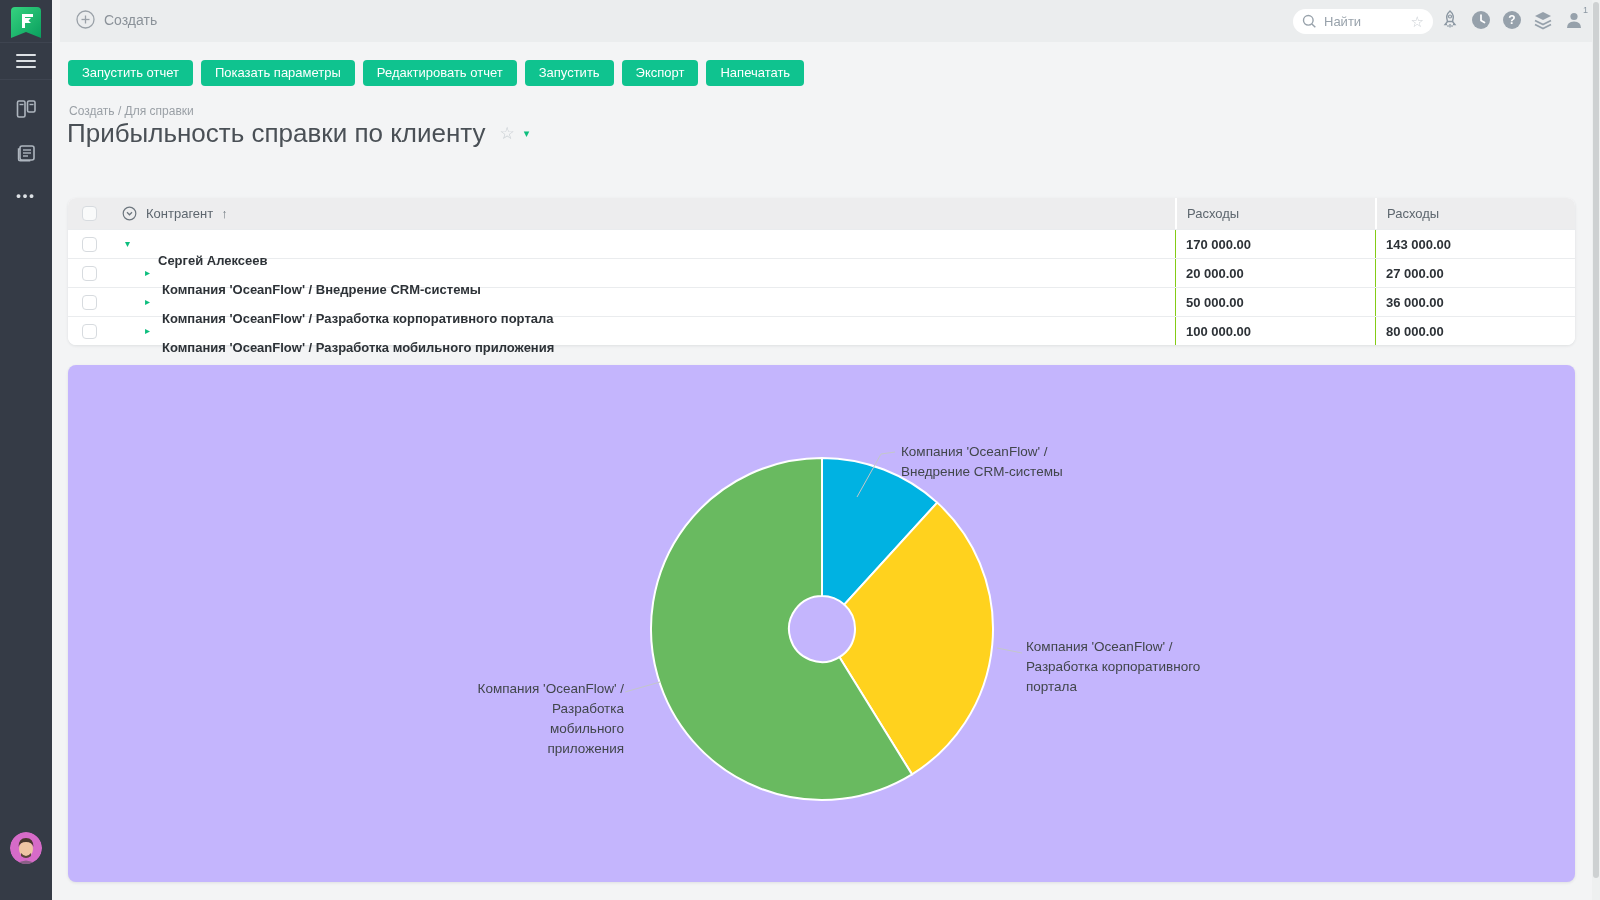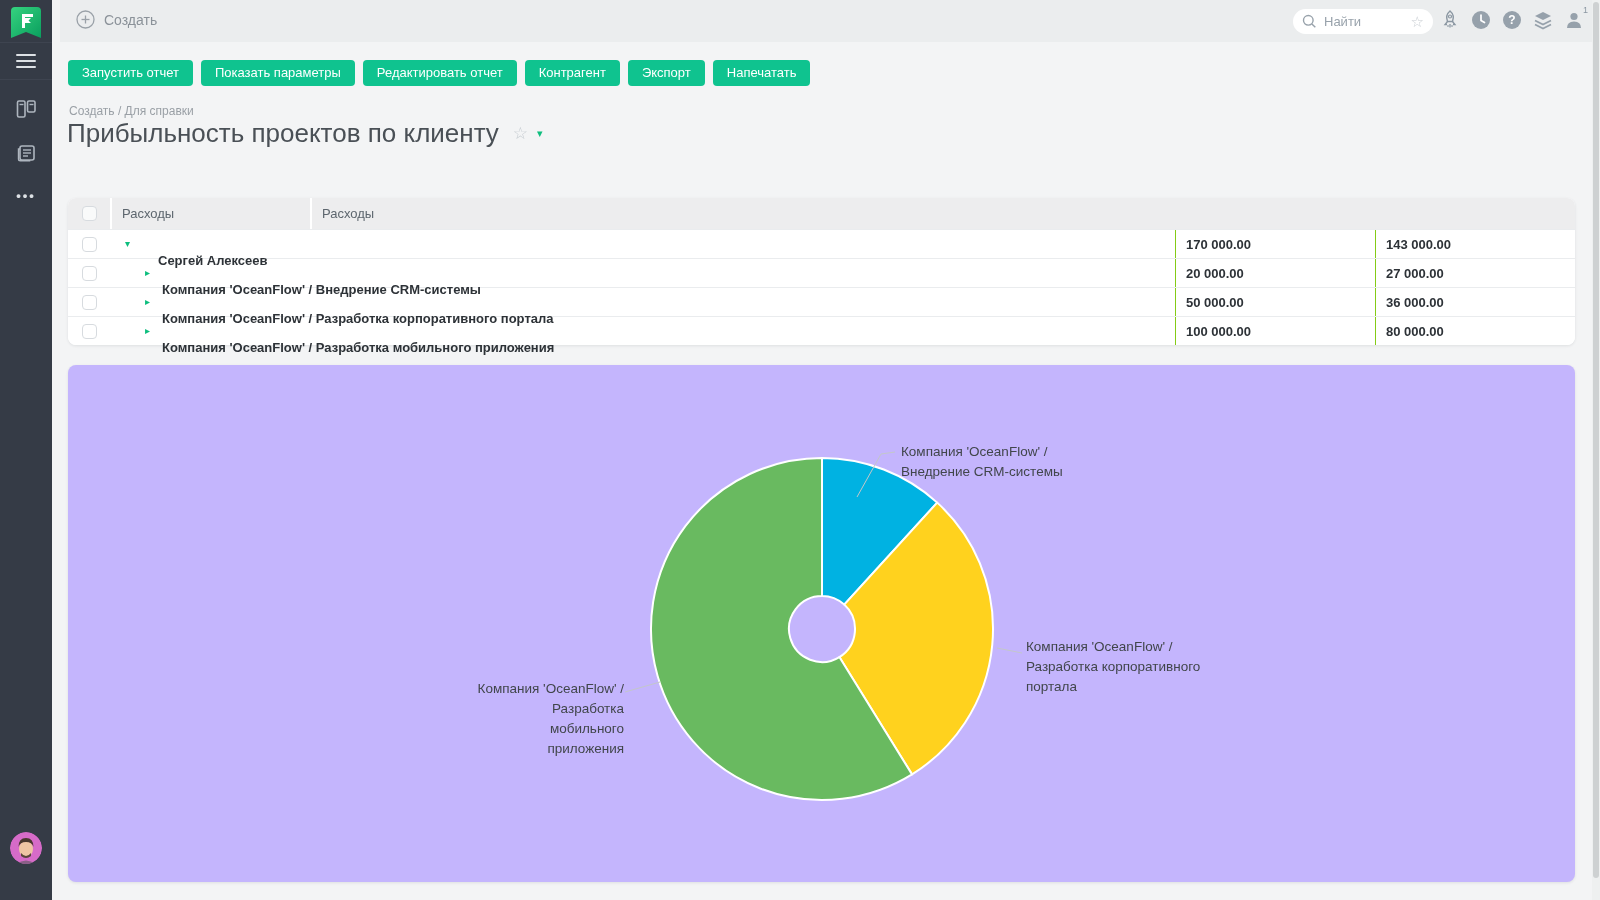--- a/index.html
+++ b/index.html
@@ -188,38 +188,48 @@
     </span>
   </div>
 </header>
 
 <main class="content">
 
   <div class="toolbar">
     <button class="btn">Запустить отчет</button>
     <button class="btn">Показать параметры</button>
     <button class="btn">Редактировать отчет</button>
-    <button class="btn">Контрагент</button>
+    <button class="btn">Запустить</button>
     <button class="btn">Экспорт</button>
     <button class="btn">Напечатать</button>
   </div>
 
   <div class="breadcrumb">Создать / Для справки</div>
 
   <div class="title-row">
-    <h1 class="page-title">Прибыльность проектов по клиенту</h1>
+    <h1 class="page-title">Прибыльность справки по клиенту</h1>
     <span class="title-star">☆</span>
     <span class="title-caret">▾</span>
   </div>
 
   <section class="table-card">
     <div class="t-header">
       <div class="c1">
           <div class="cb"></div>
         </div>
+      <div class="c2">
+        <span class="hdr-field-ico">
+          <svg width="15" height="15" viewBox="0 0 15 15">
+            <circle cx="7.5" cy="7.5" r="6.3" fill="none" stroke="#6d767e" stroke-width="1.2"></circle>
+            <path d="M5,6.3 L7.5,8.8 L10,6.3" fill="none" stroke="#6d767e" stroke-width="1.3"></path>
+          </svg>
+        </span>
+        <span class="hdr-label">Контрагент</span>
+        <span class="hdr-sort">↑</span>
+      </div>
       <div class="c3">Расходы</div>
       <div class="c4">Расходы</div>
     </div>
 
     <div class="t-row lvl0">
       <div class="c1">
           <div class="cb"></div>
         </div>
       <div class="c2">
         <span class="row-arrow">▾</span>

